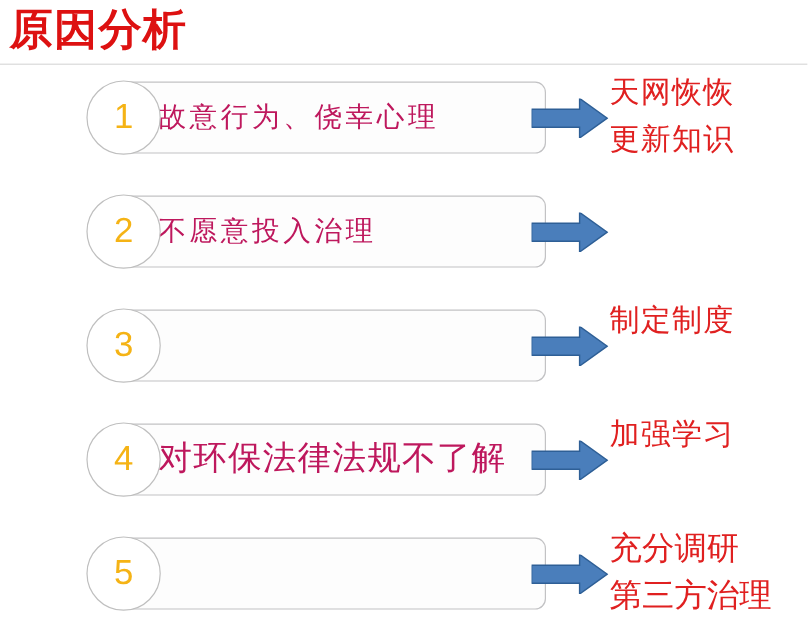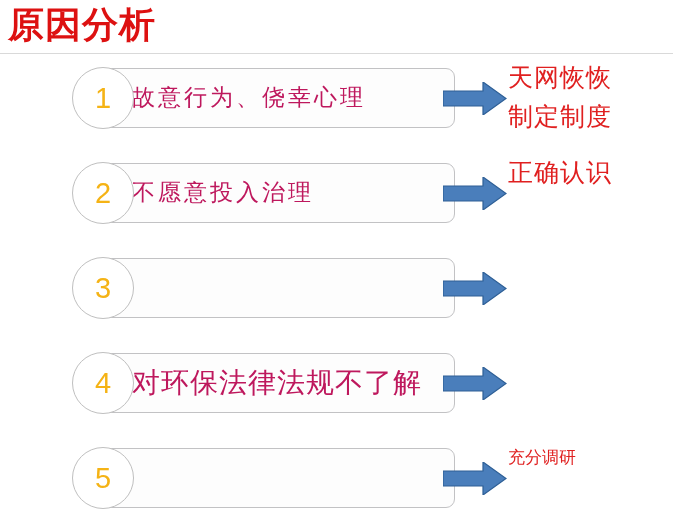--- a/index.html
+++ b/index.html
@@ -127,21 +127,21 @@
     top: 2px;
     width: 165px;
     font-family: Liberation Sans, sans-serif;
     font-size: 25px;
     color: #e02020;
     line-height: 39px;
     letter-spacing: 1px;
     white-space: nowrap;
   }
   .rtext .l2 { display: block; }
-  .rtext.narrow { font-size: 17px; letter-spacing: 0px; }
+  .rtext.narrow { font-size: 27px; letter-spacing: 0px; }
 </style>
 </head>
 <body>
 
 <div id="slide">
 
   <div id="title-block">
     <div id="page-title">原因分析</div>
     <div id="title-rule"></div>
   </div>
@@ -152,77 +152,79 @@
       <span>1</span>
     </div>
     <div class="box-label">故意行为、侥幸心理</div>
     <div class="arrow">
       <svg width="64" height="33" viewBox="0 0 64 33">
         <polygon points="0,9 40,9 40,0 63,16.5 40,33 40,24 0,24" fill="#4a7ebb" stroke="#2e5f96" stroke-width="1.2"></polygon>
       </svg>
     </div>
     <div class="rtext">
       <span class="l1">天网恢恢</span>
+      <span class="l2">更新知识</span>
+    </div>
+  </div>
+
+  <div class="row" style="top:151px;">
+    <div class="box"></div>
+    <div class="num-circle">
+      <span>2</span>
+    </div>
+    <div class="box-label">不愿意投入治理</div>
+    <div class="arrow">
+      <svg width="64" height="33" viewBox="0 0 64 33">
+        <polygon points="0,9 40,9 40,0 63,16.5 40,33 40,24 0,24" fill="#4a7ebb" stroke="#2e5f96" stroke-width="1.2"></polygon>
+      </svg>
+    </div>
+    <div class="rtext">
+    </div>
+  </div>
+
+  <div class="row" style="top:246px;">
+    <div class="box"></div>
+    <div class="num-circle">
+      <span>3</span>
+    </div>
+    <div class="arrow">
+      <svg width="64" height="33" viewBox="0 0 64 33">
+        <polygon points="0,9 40,9 40,0 63,16.5 40,33 40,24 0,24" fill="#4a7ebb" stroke="#2e5f96" stroke-width="1.2"></polygon>
+      </svg>
+    </div>
+    <div class="rtext">
       <span class="l2">制定制度</span>
     </div>
   </div>
 
-  <div class="row" style="top:151px;">
-    <div class="box"></div>
-    <div class="num-circle">
-      <span>2</span>
-    </div>
-    <div class="box-label">不愿意投入治理</div>
-    <div class="arrow">
-      <svg width="64" height="33" viewBox="0 0 64 33">
-        <polygon points="0,9 40,9 40,0 63,16.5 40,33 40,24 0,24" fill="#4a7ebb" stroke="#2e5f96" stroke-width="1.2"></polygon>
-      </svg>
-    </div>
-    <div class="rtext">
-      <span class="l1">正确认识</span>
-    </div>
-  </div>
-
-  <div class="row" style="top:246px;">
-    <div class="box"></div>
-    <div class="num-circle">
-      <span>3</span>
-    </div>
-    <div class="arrow">
-      <svg width="64" height="33" viewBox="0 0 64 33">
-        <polygon points="0,9 40,9 40,0 63,16.5 40,33 40,24 0,24" fill="#4a7ebb" stroke="#2e5f96" stroke-width="1.2"></polygon>
-      </svg>
-    </div>
-    <div class="rtext">
-    </div>
-  </div>
-
   <div class="row" style="top:341px;">
     <div class="box"></div>
     <div class="num-circle">
       <span>4</span>
     </div>
     <div class="box-label" style="font-size:28px; letter-spacing:1px;">对环保法律法规不了解</div>
     <div class="arrow">
       <svg width="64" height="33" viewBox="0 0 64 33">
         <polygon points="0,9 40,9 40,0 63,16.5 40,33 40,24 0,24" fill="#4a7ebb" stroke="#2e5f96" stroke-width="1.2"></polygon>
       </svg>
     </div>
     <div class="rtext">
+      <span class="l1">加强学习</span>
     </div>
   </div>
 
   <div class="row" style="top:436px;">
     <div class="box"></div>
     <div class="num-circle">
       <span>5</span>
     </div>
     <div class="arrow">
       <svg width="64" height="33" viewBox="0 0 64 33">
         <polygon points="0,9 40,9 40,0 63,16.5 40,33 40,24 0,24" fill="#4a7ebb" stroke="#2e5f96" stroke-width="1.2"></polygon>
       </svg>
     </div>
     <div class="rtext narrow">
       <span class="l1">充分调研</span>
+      <span class="l2">第三方治理</span>
     </div>
   </div>
 
 </div>
 
 </body></html>

